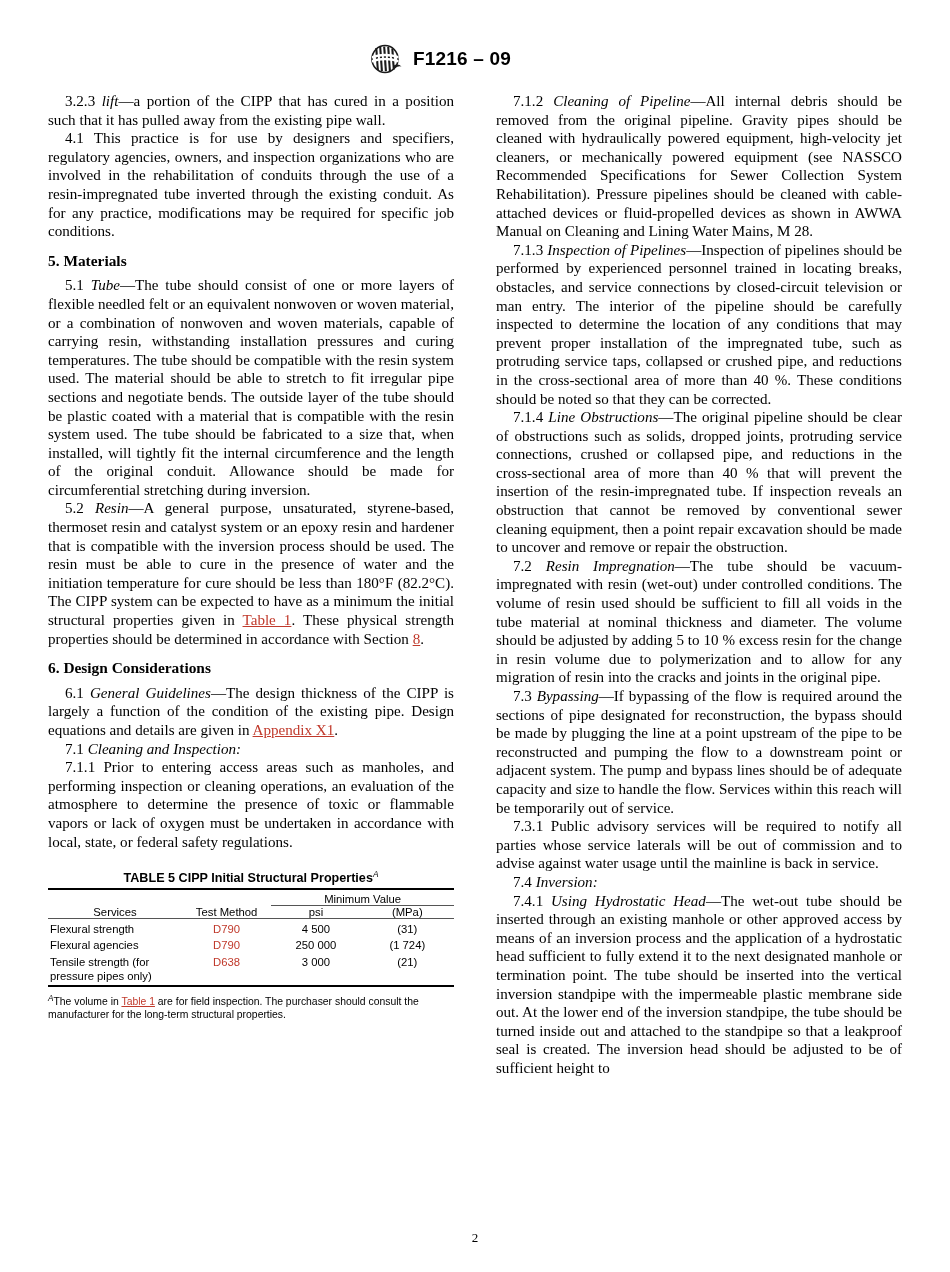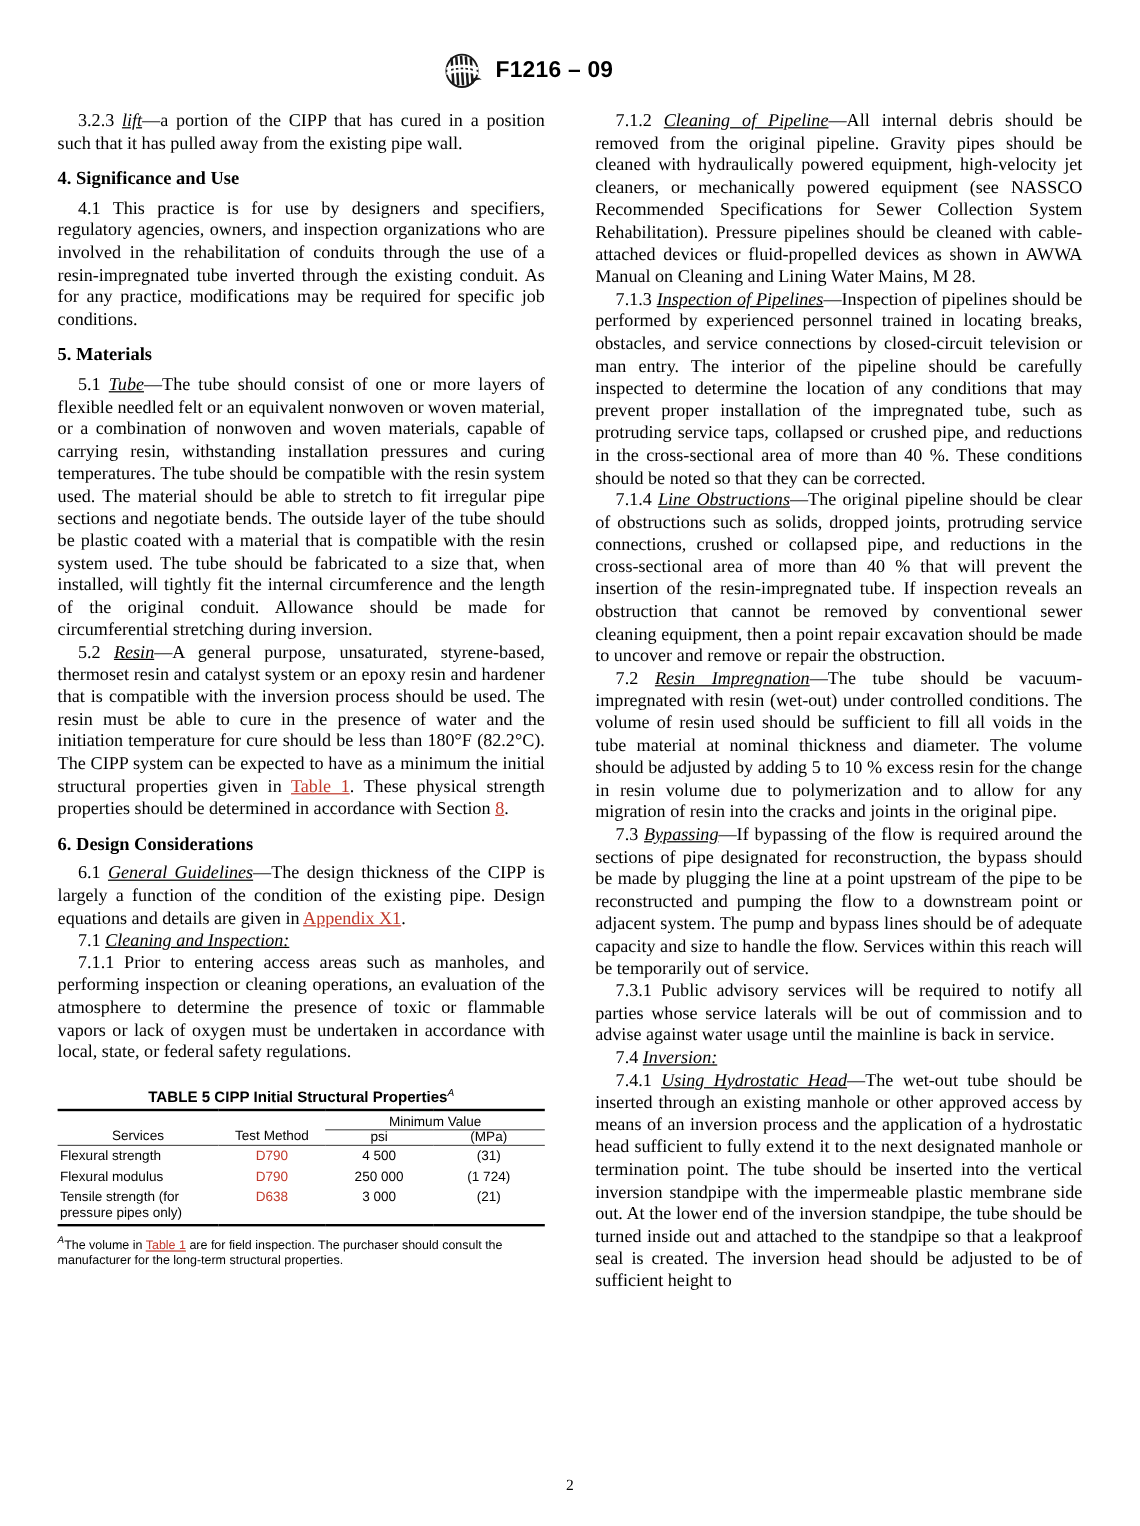--- a/index.html
+++ b/index.html
@@ -73,21 +73,20 @@
     font-size: 15.4px;
     line-height: 18.6px;
     margin: 11px 0 6px 0;
     text-align: left;
   }
   .spacer-before {
     margin-top: 9px;
   }
   em.term {
     font-style: italic;
-    text-decoration: underline;
   }
   .xref {
     color: #c0392b;
   }
 
   
   .table-block {
     margin-top: 18px;
     width: 406px;
     font-family: "Liberation Sans", "DejaVu Sans", sans-serif;
@@ -199,21 +198,20 @@
   </svg>
   <span class="designation">F1216 – 09</span>
 </div>
 
 <div class="columns">
 
   <div class="col">
 
     <p class="para indent"><span>3.2.3</span> <em class="term">lift</em><span>—a portion of the CIPP that has cured in a position such that it has pulled away from the existing pipe wall.</span></p>
 
-    <h2 class="section-head">4.  Significance and Use</h2>
 
     <p class="para indent">4.1  This practice is for use by designers and specifiers, regulatory agencies, owners, and inspection organizations who are involved in the rehabilitation of conduits through the use of a resin-impregnated tube inverted through the existing conduit. As for any practice, modifications may be required for specific job conditions.</p>
 
     <h2 class="section-head">5.  Materials</h2>
 
     <p class="para indent"><span>5.1</span> <em class="term">Tube</em><span>—The tube should consist of one or more layers of flexible needled felt or an equivalent nonwoven or woven material, or a combination of nonwoven and woven materials, capable of carrying resin, withstanding installation pressures and curing temperatures. The tube should be compatible with the resin system used. The material should be able to stretch to fit irregular pipe sections and negotiate bends. The outside layer of the tube should be plastic coated with a material that is compatible with the resin system used. The tube should be fabricated to a size that, when installed, will tightly fit the internal circumference and the length of the original conduit. Allowance should be made for circumferential stretching during inversion.</span></p>
 
     <p class="para indent spacer-before"><span>5.2</span> <em class="term">Resin</em><span>—A general purpose, unsaturated, styrene-based, thermoset resin and catalyst system or an epoxy resin and hardener that is compatible with the inversion process should be used. The resin must be able to cure in the presence of water and the initiation temperature for cure should be less than 180°F (82.2°C). The CIPP system can be expected to have as a minimum the initial structural properties given in </span><a class="xref" href="#">Table 1</a><span>. These physical strength properties should be determined in accordance with Section </span><a class="xref" href="#">8</a><span>.</span></p>
 
     <h2 class="section-head">6.  Design Considerations</h2>
@@ -249,21 +247,21 @@
           </tr>
         </tbody>
         <tbody class="body-rows">
           <tr>
             <td class="c-prop">Flexural strength</td>
             <td class="c-method">D790</td>
             <td class="c-psi">4 500</td>
             <td class="c-mpa">(31)</td>
           </tr>
           <tr>
-            <td class="c-prop">Flexural modulus</td>
+            <td class="c-prop">Flexural agencies</td>
             <td class="c-method">D790</td>
             <td class="c-psi">250 000</td>
             <td class="c-mpa">(1 724)</td>
           </tr>
           <tr>
             <td class="c-prop">Tensile strength (for pressure pipes only)</td>
             <td class="c-method">D638</td>
             <td class="c-psi">3 000</td>
             <td class="c-mpa">(21)</td>
           </tr>

